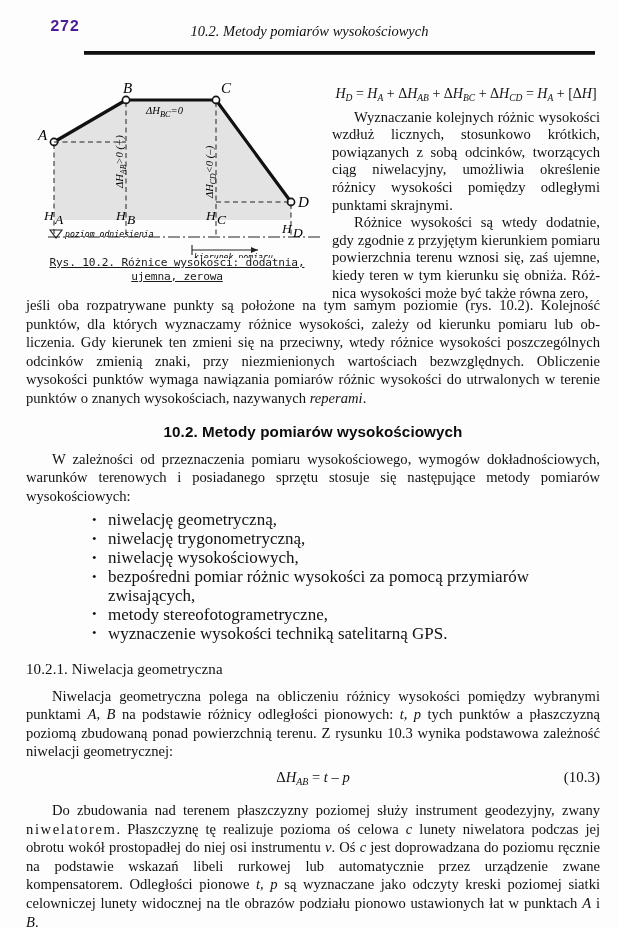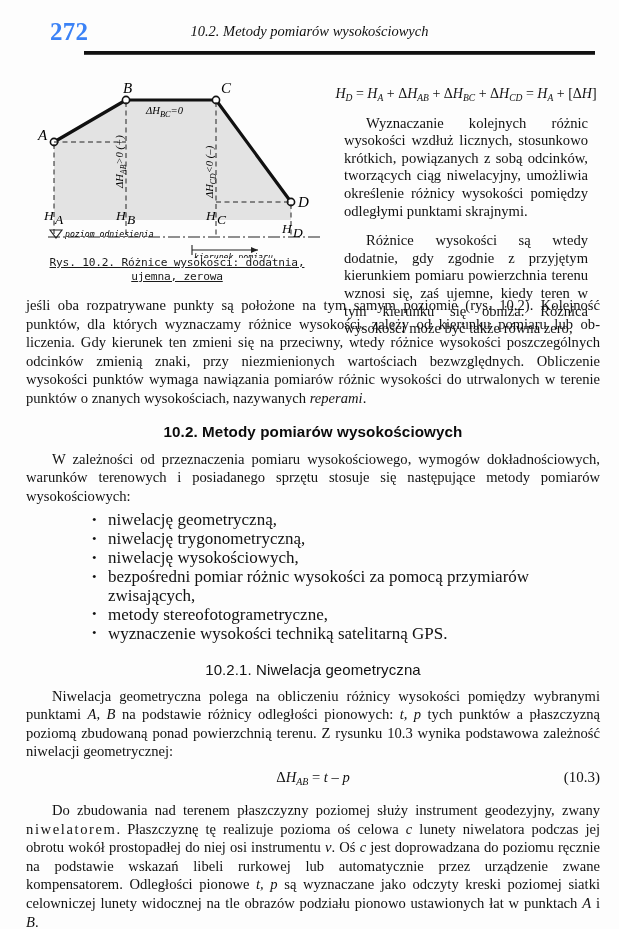--- a/index.html
+++ b/index.html
@@ -29,25 +29,25 @@
     position: absolute;
     left: 0;
     right: 0;
     top: 18px;
     height: 42px;
   }
   .folio {
     position: absolute;
     left: 50px;
     top: 0px;
-    font-family: Liberation Serif, serif;
+    font-family: Liberation Mono, monospace;
     font-weight: bold;
-    font-size: 25px;
+    font-size: 16px;
     letter-spacing: 0.2px;
-    color: #3b82f6;
+    color: #4c1d95;
   }
   .header-title {
     position: absolute;
     left: 0;
     right: 0;
     top: 5px;
     text-align: center;
     font-style: italic;
     font-size: 14.5px;
     color: #111111;
@@ -100,21 +100,21 @@
     top: 0;
     width: 268px;
   }
   .formula-display {
     text-align: center;
     font-size: 14px;
     margin: 6px 0 6px 0;
     white-space: nowrap;
   }
   .rightcol p {
-    margin: 12px;
+    margin: 0;
     font-size: 14.6px;
     line-height: 17.6px;
     text-align: justify;
     text-indent: 22px;
     hyphens: manual;
   }
 
   
   .body-flow {
     position: absolute;
@@ -134,22 +134,21 @@
     margin: 15px 0 10px 0;
     text-align: center;
     font-family: "Liberation Sans", "DejaVu Sans", sans-serif;
     font-weight: bold;
     font-size: 15.2px;
     letter-spacing: 0.1px;
     color: #0b0b0b;
   }
   h3.subsection-heading {
     margin: 17px 0 9px 0;
-    text-align: center;
-    font-family: Liberation Sans, sans-serif;
+    font-family: Liberation Serif, serif;
     font-weight: normal;
     font-size: 15px;
     letter-spacing: 0.1px;
     color: #111111;
   }
 
   p.para { text-indent: 26px; }
 
   ul.methods {
     list-style: none;

